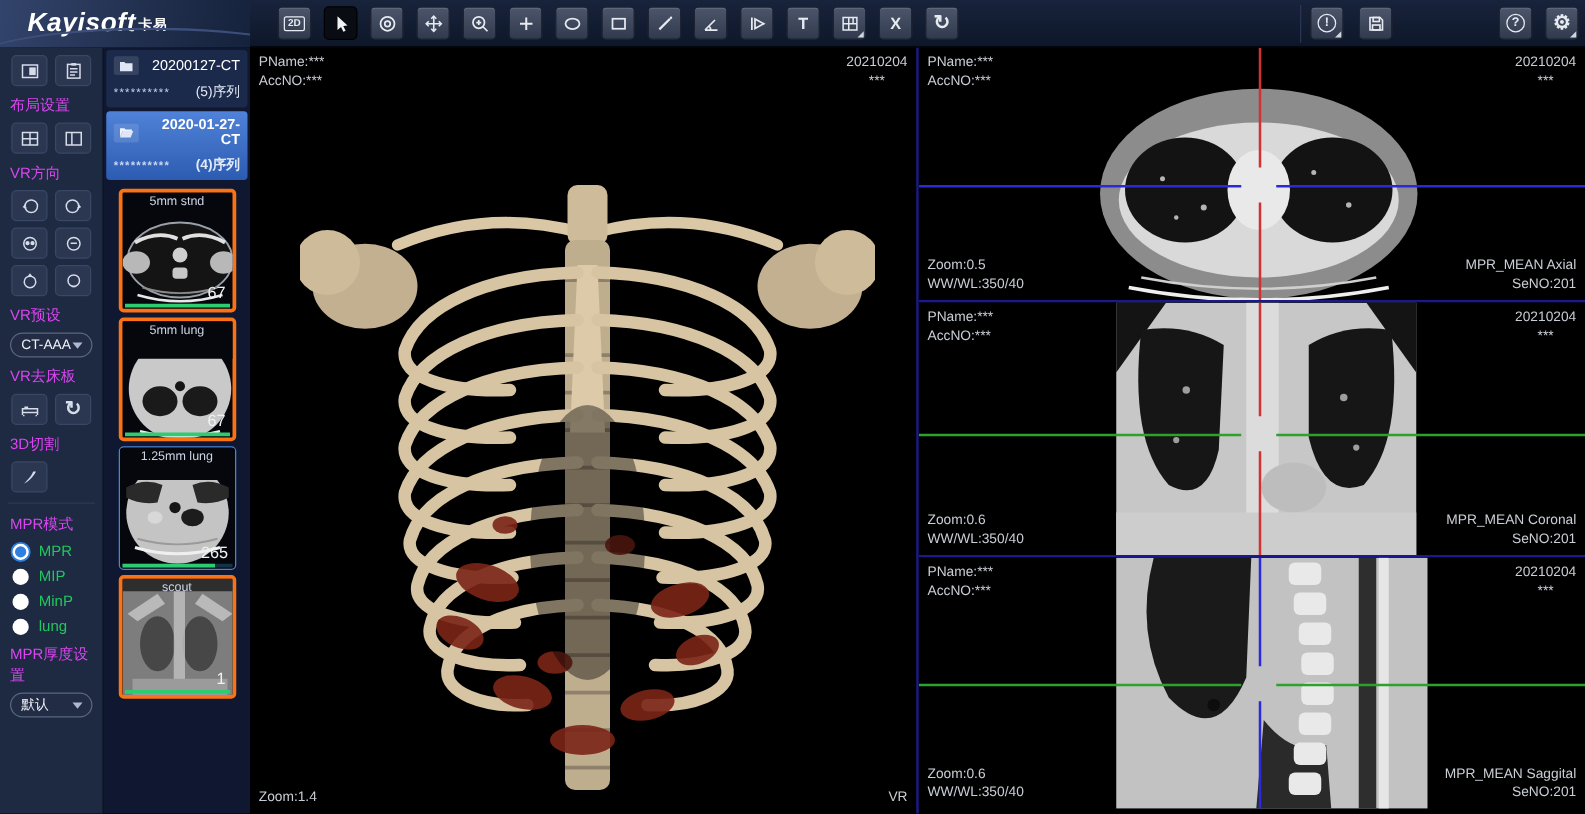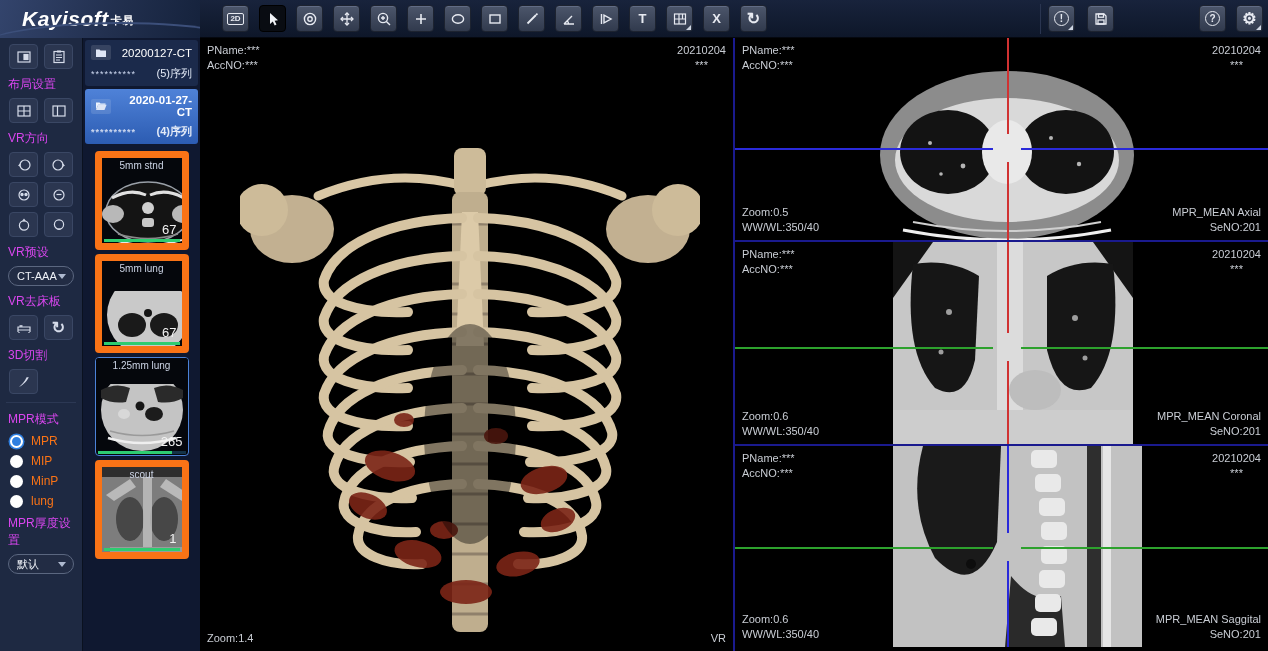--- a/index.html
+++ b/index.html
@@ -45,37 +45,37 @@
     display:flex; align-items:center; justify-content:center; color:#d6dcea; cursor:pointer; }
   .sbtn .glyph-lg { color:#d6dcea; }
   .sel { position:relative; margin:2px 6px 2px 8px; width:66px; height:20px; border:1px solid #5b6780;
     border-radius:10px; background:#222c44; color:#eef1f7; font-size:11px; line-height:18px;
     padding-left:8px; cursor:pointer; }
   .sel::after { content:""; position:absolute; right:7px; top:7px; width:0; height:0;
     border-left:4px solid transparent; border-right:4px solid transparent; border-top:5px solid #aeb9cf; }
   .radio-row { display:flex; align-items:center; gap:8px; margin:6px 0 6px 10px; cursor:pointer; }
   .radio { width:13px; height:13px; border-radius:50%; background:#fff; }
   .radio.on { background:#2f7fe0; border:2.5px solid #fff; box-shadow:0 0 0 1.5px #2f7fe0; }
-  .radio-label { font-size:12px; color:#f97316; }
+  .radio-label { font-size:12px; color:#22c55e; }
   .divider { height:1px; background:#2c3854; margin:8px 6px; }
 
   
   .series { position:absolute; left:83px; top:38px; width:117px; height:613px; background:#0f1830; z-index:10; }
   .study { margin:2px 2px 3px 2px; border-radius:3px; padding:5px 6px; cursor:pointer; }
   .study.s1 { background:#1b2a4b; }
   .study.s2 { background:linear-gradient(#4f82d8,#2c5cb2);font-weight:bold; }
   .study-line1 { display:flex; align-items:center; justify-content:space-between; }
   .study-title { font-size:11.5px; color:#fff; text-align:right; flex:1; }
   .folder-box { width:20px; height:15px; border-radius:2px; background:rgba(255,255,255,.12);
     display:flex; align-items:center; justify-content:center; margin-right:4px; }
   .study-line2 { display:flex; align-items:center; justify-content:space-between; margin-top:6px; }
   .stars { font-size:9px; letter-spacing:1px; color:#cdd8f0; }
   .count { font-size:11px; color:#e3eaf7; }
 
-  .thumb { position:relative; width:94px; height:99px; margin:0 auto 4px auto; border:7px solid #f97316;
+  .thumb { position:relative; width:94px; height:99px; margin:0 auto 4px auto; border:3px solid #f97316;
     border-radius:4px; background:#05070c; overflow:hidden; cursor:pointer; }
   .thumb.sel2 { border:1.5px solid #4b82d8; }
   .thumbs { padding-top:4px; }
   .thumb-title { position:absolute; top:2px; left:0; width:100%; text-align:center; font-size:10px;
     color:#ccd4e5; z-index:2; }
   .thumb-num { position:absolute; bottom:6px; right:5px; font-size:13px; color:#f2f2f2; z-index:2; }
   .thumb-bar { position:absolute; bottom:1px; left:2px; right:2px; height:3px; background:#143247; z-index:2; }
   .thumb-bar i { display:block; height:3px; background:#2ecc71; }
   .w100 { width:100%; } .w85 { width:85%; }
   .thumb svg { position:absolute; left:0; top:0; }

